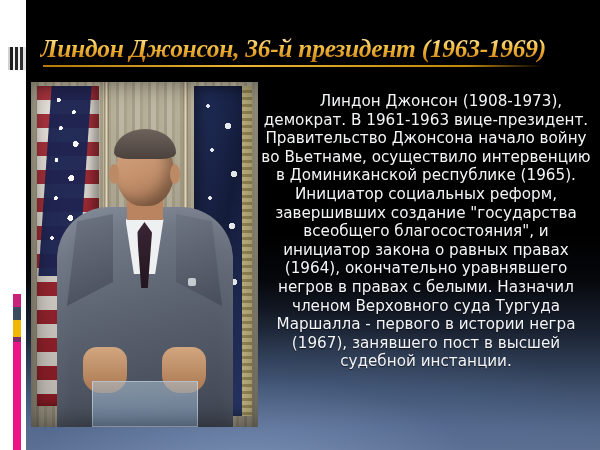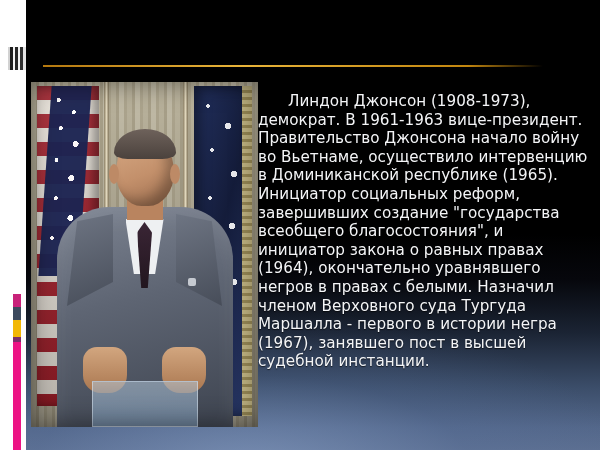--- a/index.html
+++ b/index.html
@@ -251,20 +251,21 @@
   .body-text{
     position:absolute;left:258px;top:92px;
     width:336px;
     z-index:7;
     color:#f4f5f7;
     font-family:"DejaVu Sans", sans-serif;
     font-size:15.2px;
     line-height:18.6px;
     text-indent:30px;
     text-shadow:0 1px 1px rgba(0,0,0,0.65);
+    text-align:center;
   }
 </style>
 </head>
 <body>
 
 <div class="slide">
 
   <div class="slide-sheen"></div>
 
   <div class="photo" title="Официальный портрет Линдона Джонсона с флагами США">
@@ -310,17 +311,18 @@
       <i></i>
   </div>
   <div class="accent-stripe">
     <i class="seg-magenta-top"></i>
     <i class="seg-slate"></i>
     <i class="seg-yellow"></i>
     <i class="seg-plum"></i>
     <i class="seg-magenta-long"></i>
   </div>
 
+  <div class="title">Линдон Джонсон, 36-й президент (1963-1969)</div>
   <div class="title-underline"></div>
 
   <div class="body-text">Линдон Джонсон (1908-1973), демократ. В 1961-1963 вице-президент. Правительство Джонсона начало войну во Вьетнаме, осуществило интервенцию в Доминиканской республике (1965). Инициатор социальных реформ, завершивших создание "государства всеобщего благосостояния", и инициатор закона о равных правах (1964), окончательно уравнявшего негров в правах с белыми. Назначил членом Верховного суда Тургуда Маршалла - первого в истории негра (1967), занявшего пост в высшей судебной инстанции.</div>
 
 </div>
 
 </body></html>

